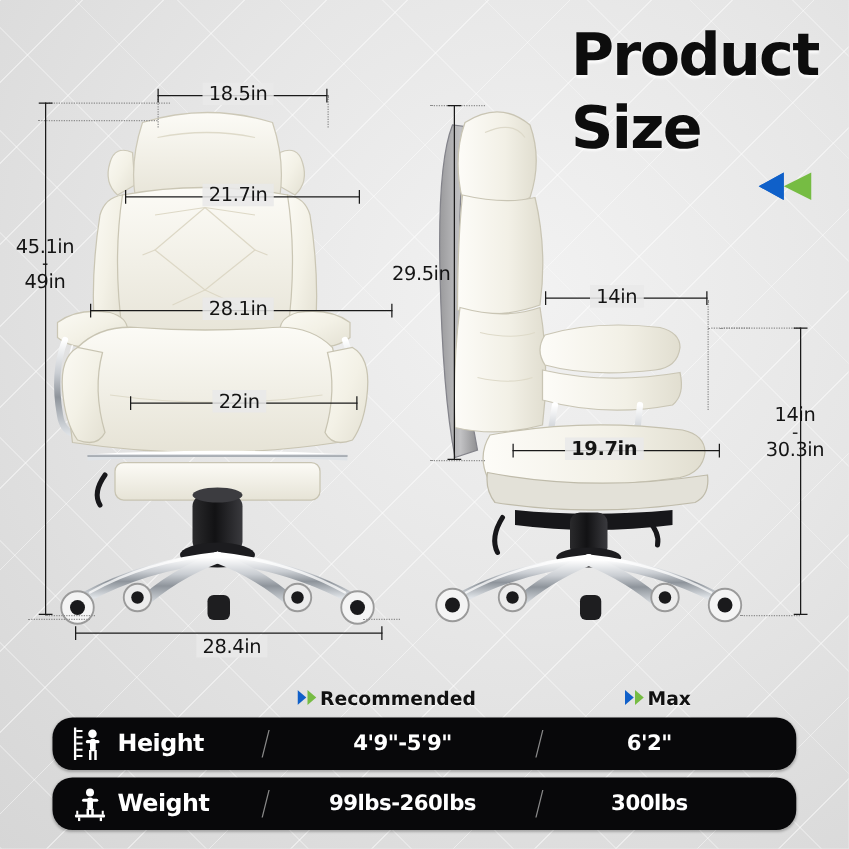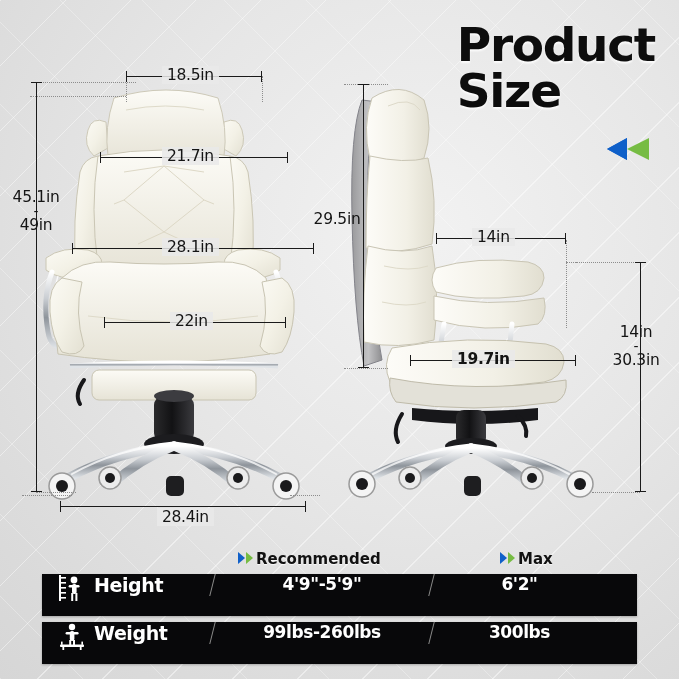--- a/index.html
+++ b/index.html
@@ -21,21 +21,21 @@
   .title{
     position:absolute;right:24px;top:22px;
     font-weight:bold;
     font-size:47px;
     line-height:0.98;
     letter-spacing:-1.3px;
     color:#0d0d0d;
     font-family:"DejaVu Sans", sans-serif;
     text-shadow:0 2px 2px rgba(255,255,255,0.85);
   }
-  .title .l2{display:block;}
+  .title .l2{display:block;margin-top:12px;}
 
   .arrows{position:absolute;right:26px;top:136px;width:52px;height:26px;}
 
   
   .dimh{position:absolute;height:1px;background:#1a1a1a;}
   .dimh::before,.dimh::after{
     content:"";position:absolute;top:-5px;width:1px;height:11px;background:#1a1a1a;
   }
   .dimh::before{left:0;}
   .dimh::after{right:0;}
@@ -74,22 +74,23 @@
     font-family:"DejaVu Sans", sans-serif;
     font-weight:bold;font-size:15px;color:#111;
     text-shadow:0 1px 1px rgba(255,255,255,0.8);
   }
   .spec-head .h.rec{left:238px;top:2px;}
   .spec-head .h.max{left:476px;top:2px;padding-left:24px;}
   .row{
     position:relative;
     margin:0 42px 6px 42px;
     height:42px;background:#08080a;
-    display:flex;align-items:flex-start;
+    display:flex;align-items:center;
     box-shadow:0 1px 2px rgba(0,0,0,0.25);
+    border-radius:16px;
   }
   .row .ico{width:40px;display:flex;justify-content:center;align-items:center;margin-left:10px;}
   .row .lbl{
     font-family:"DejaVu Sans", sans-serif;
     font-weight:bold;font-size:19px;color:#fff;letter-spacing:-0.4px;
     margin-left:2px;width:118px;
   }
   .row .sep{
     width:1px;height:22px;background:#8a8a8a;transform:skewX(-14deg);
     flex:0 0 auto;

